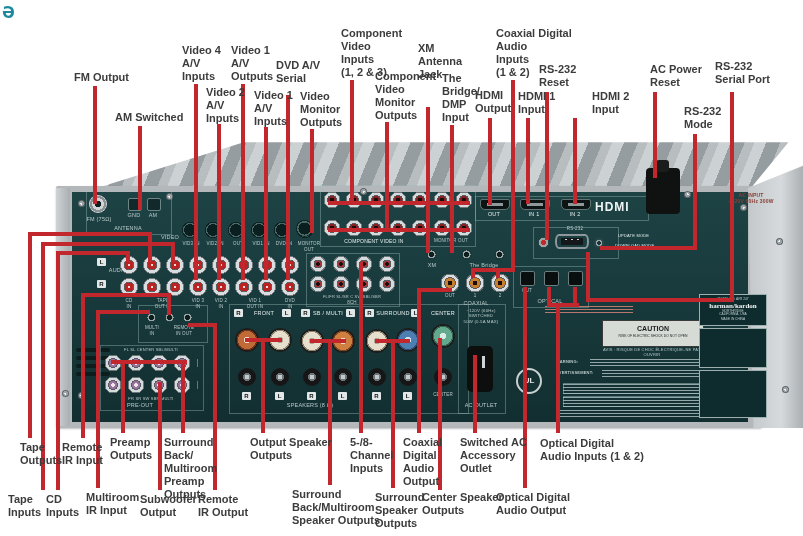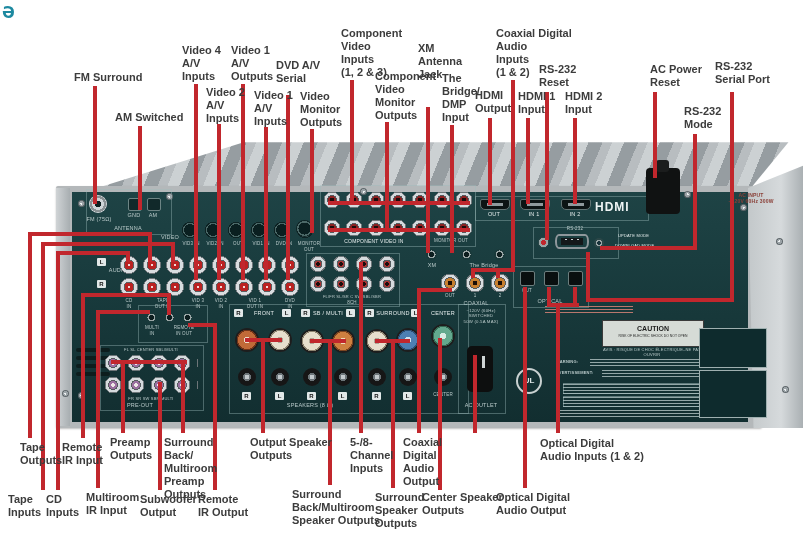--- a/index.html
+++ b/index.html
@@ -257,20 +257,27 @@
   </div>
   <span class="pl" style="left:598px;top:347px;width:108px;font-size:4px">AVIS : RISQUE DE CHOC ÉLECTRIQUE–NE PAS OUVRIR</span>
   <span class="pl" style="left:556px;top:359px;width:36px;font-size:4px;text-align:left;font-weight:bold">WARNING:</span>
   <div class="txtlines" style="left:590px;top:359px;width:114px;height:8px"></div>
   <span class="pl" style="left:556px;top:370px;width:48px;font-size:4px;text-align:left;font-weight:bold">AVERTISSEMENT:</span>
   <div class="txtlines" style="left:602px;top:370px;width:102px;height:8px"></div>
   <div class="txtlines" style="left:563px;top:383px;width:140px;height:9px;border:1px solid rgba(170,195,195,.5)"></div>
   <div class="txtlines" style="left:563px;top:396px;width:140px;height:9px;border:1px solid rgba(170,195,195,.5)"></div>
   <div class="txtlines" style="left:558px;top:410px;width:146px;height:7px"></div>
 
+  <div class="plate" style="left:699px;top:294px;width:66px;height:30px;text-align:center">
+    <div style="font:3.2px/4.5px 'Liberation Sans',sans-serif;color:#c2d0d0;margin-top:2px">MODEL NO. AVR 247</div>
+    <div style="font:bold 7px/8px 'Liberation Serif',serif;color:#f2f6f6">harman/kardon</div>
+    <div style="font:3.2px/3.8px 'Liberation Sans',sans-serif;color:#c2d0d0;white-space:pre-line">NORTHRIDGE
+CALIFORNIA, USA</div>
+    <div style="font:3.2px/4px 'Liberation Sans',sans-serif;color:#c2d0d0">MADE IN CHINA</div>
+  </div>
   <div class="plate txtlines" style="left:699px;top:328px;width:66px;height:38px"></div>
   <div class="plate txtlines" style="left:699px;top:370px;width:66px;height:46px"></div>
 
   <div class="vl" style="left:93px;top:86px;height:118px"></div>
   <div class="vl" style="left:138px;top:126px;height:84px"></div>
   <div class="vl" style="left:194px;top:84px;height:196px"></div>
   <div class="vl" style="left:241px;top:84px;height:196px"></div>
   <div class="vl" style="left:217px;top:124px;height:156px"></div>
   <div class="vl" style="left:264px;top:127px;height:153px"></div>
   <div class="vl" style="left:286px;top:95px;height:185px"></div>
@@ -327,21 +334,21 @@
   <div class="vl" style="left:417px;top:288px;height:145px"></div>
   <div class="hl" style="left:417px;top:288px;width:35px"></div>
   <div class="vl" style="left:438px;top:338px;height:152px"></div>
   <div class="vl" style="left:473px;top:355px;height:78px"></div>
   <div class="vl" style="left:523px;top:287px;height:201px"></div>
   <div class="vl" style="left:556px;top:303px;height:130px"></div>
   <div class="hl" style="left:547px;top:303px;width:32px"></div>
   <div class="vl" style="left:547px;top:287px;height:16px"></div>
   <div class="vl" style="left:573px;top:287px;height:16px"></div>
 
-  <div class="co" style="left:74px;top:71px">FM Surround</div>
+  <div class="co" style="left:74px;top:71px">FM Output</div>
   <div class="co" style="left:115px;top:111px">AM Switched</div>
   <div class="co" style="left:182px;top:44px">Video 4
 A/V
 Inputs</div>
   <div class="co" style="left:231px;top:44px">Video 1
 A/V
 Outputs</div>
   <div class="co" style="left:206px;top:86px">Video 2
 A/V
 Inputs</div>
@@ -371,21 +378,21 @@
   <div class="co" style="left:475px;top:89px">HDMI
 Output</div>
   <div class="co" style="left:496px;top:27px">Coaxial Digital
 Audio
 Inputs
 (1 &amp; 2)</div>
   <div class="co" style="left:518px;top:90px">HDMI 1
 Input</div>
   <div class="co" style="left:539px;top:63px">RS-232
 Reset</div>
-  <div class="co" style="left:565px;top:90px">HDMI 2
+  <div class="co" style="left:592px;top:90px">HDMI 2
 Input</div>
   <div class="co" style="left:650px;top:63px">AC Power
 Reset</div>
   <div class="co" style="left:684px;top:105px">RS-232
 Mode</div>
   <div class="co" style="left:715px;top:60px">RS-232
 Serial Port</div>
 
   <div class="co" style="left:20px;top:441px">Tape
 Outputs</div>
@@ -400,20 +407,23 @@
 Outputs</div>
   <div class="co" style="left:250px;top:436px">Output Speaker
 Outputs</div>
   <div class="co" style="left:350px;top:436px">5-/8-
 Channel
 Inputs</div>
   <div class="co" style="left:403px;top:436px">Coaxial
 Digital
 Audio
 Output</div>
+  <div class="co" style="left:460px;top:436px">Switched AC
+Accessory
+Outlet</div>
   <div class="co" style="left:540px;top:437px">Optical Digital
 Audio Inputs (1 &amp; 2)</div>
   <div class="co" style="left:8px;top:493px">Tape
 Inputs</div>
   <div class="co" style="left:46px;top:493px">CD
 Inputs</div>
   <div class="co" style="left:86px;top:491px">Multiroom
 IR Input</div>
   <div class="co" style="left:140px;top:493px">Subwoofer
 Output</div>

